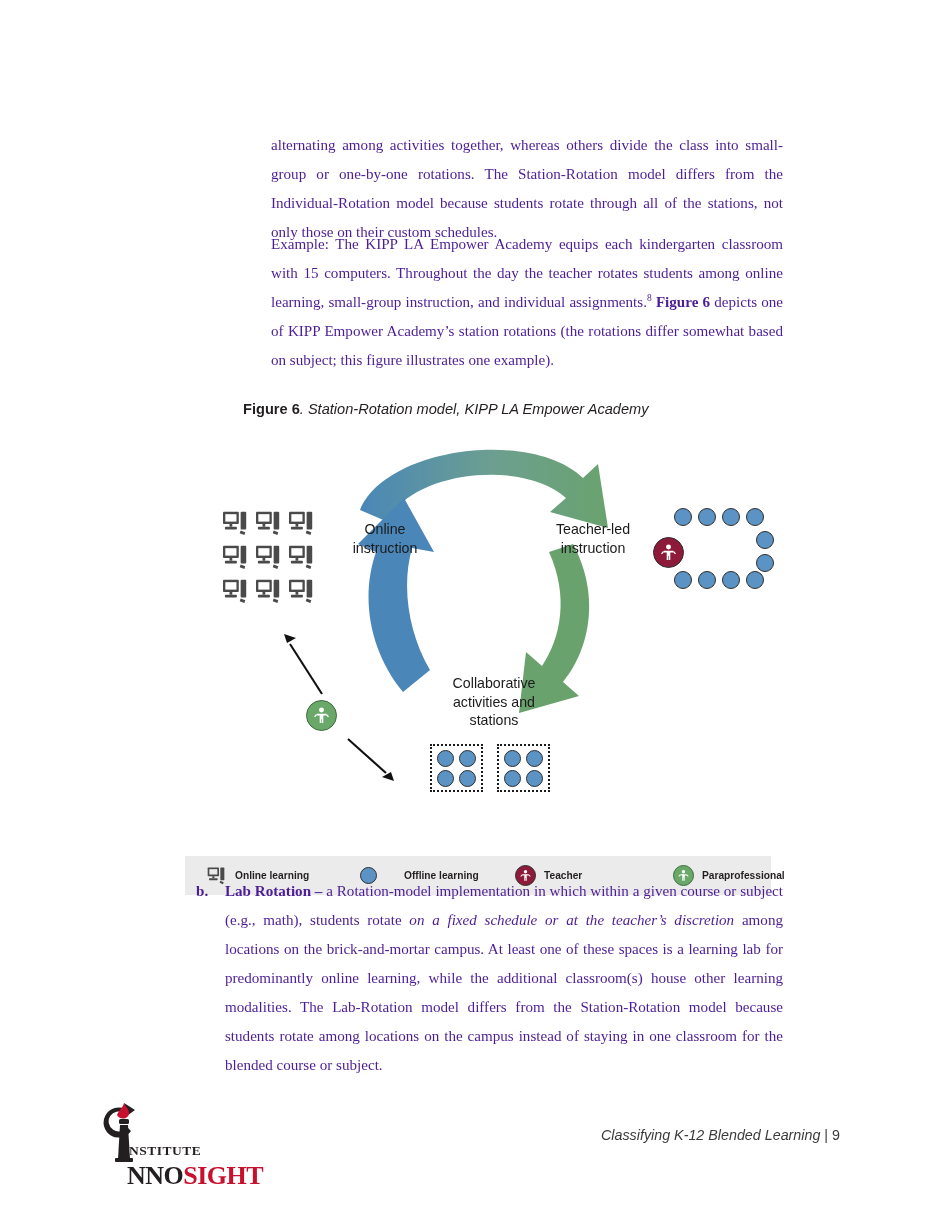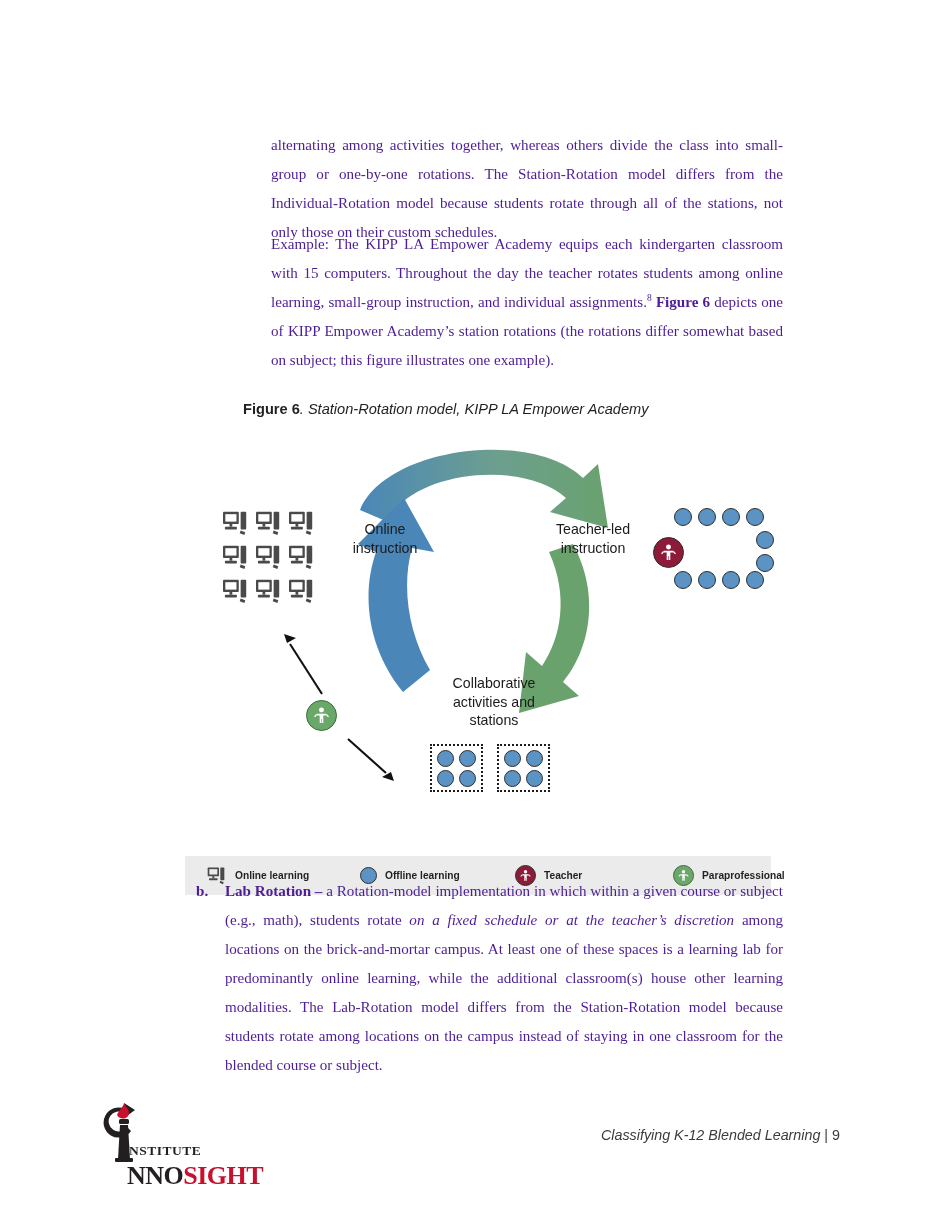--- a/index.html
+++ b/index.html
@@ -87,21 +87,21 @@
     background:#5b93c4;border:1.6px solid #2f2f2f;box-sizing:border-box;
   }
 
   
   .legend-bar{
     position:absolute;left:185px;top:810px;width:586px;height:39px;
     background:#ebebeb;display:flex;align-items:center;margin-top:46px;
   }
   .legend-item{display:flex;align-items:center;position:absolute;}
   #leg-1{left:22px;}
-  #leg-2{left:175px;}
+  #leg-2{left:175px;gap:19px;}
   #leg-3{left:330px;}
   #leg-4{left:450px;padding-left:38px;}
   .legend-text{
     font-family:"Liberation Sans", sans-serif;
     font-weight:bold;font-size:10.2px;color:#231f20;margin-left:8px;
     white-space:nowrap;
   }
   .leg-circle{
     width:17px;height:17px;border-radius:50%;box-sizing:border-box;
   }

